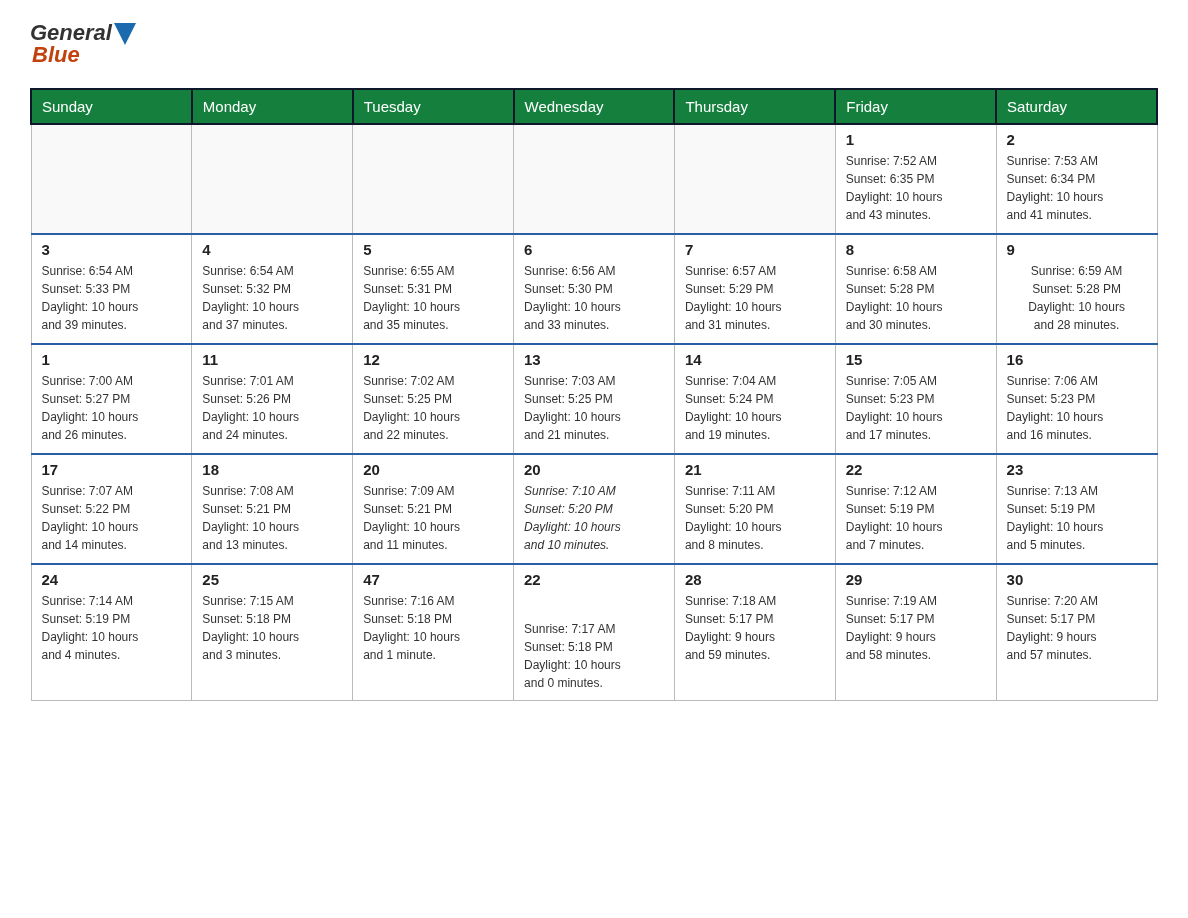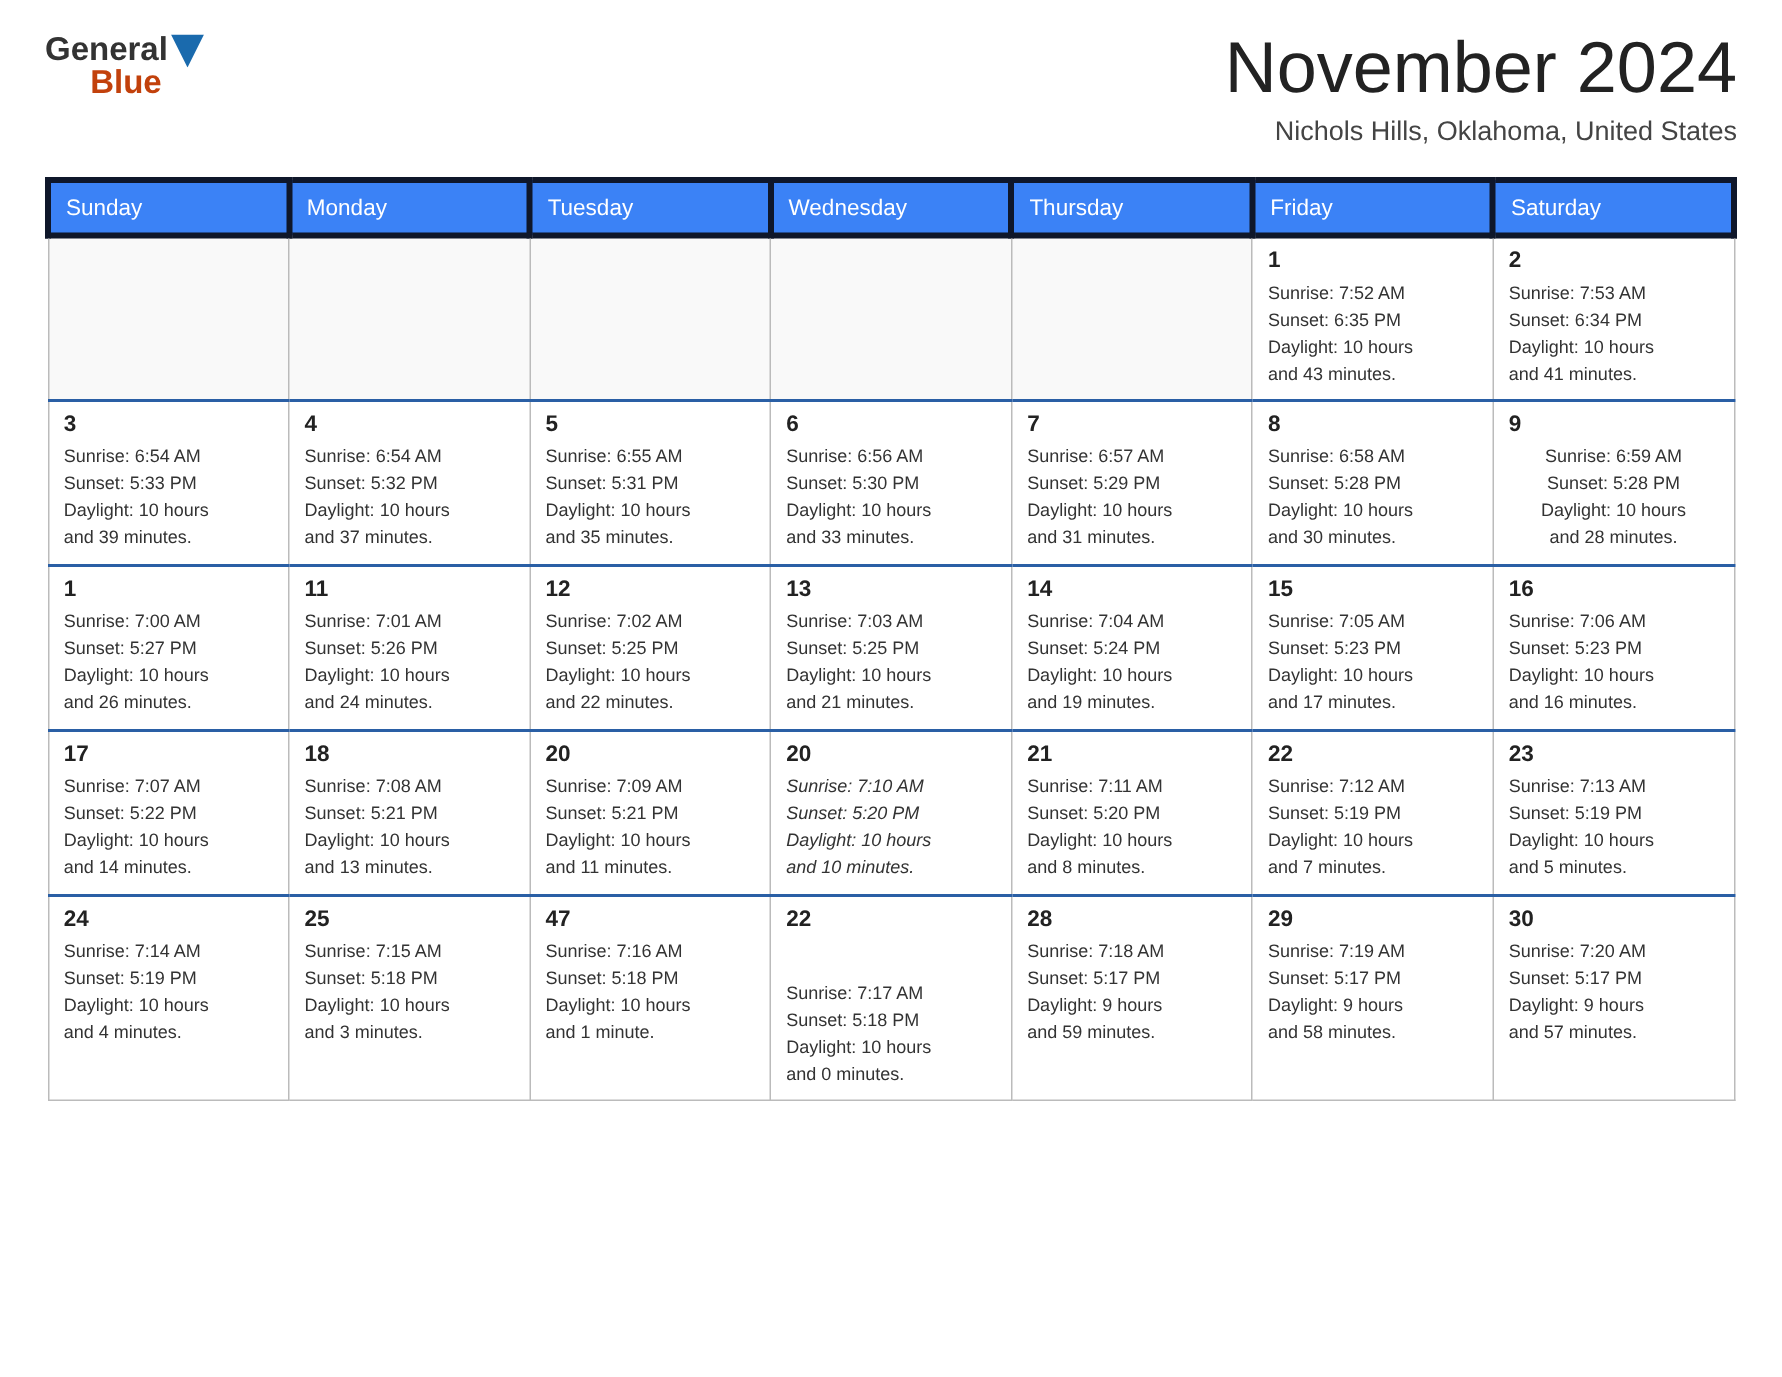--- a/index.html
+++ b/index.html
@@ -44,27 +44,27 @@
       font-size: 18px;
       color: #444;
       margin-top: 4px;
     }
     .calendar-table {
       width: 100%;
       border-collapse: collapse;
       border: 1px solid #999;
     }
     .calendar-table th {
-      background-color: #3b82f6;
+      background-color: #15803d;
       color: #fff;
       font-size: 15px;
       font-weight: normal;
       padding: 8px 10px;
       text-align: left;
-      border: 4px solid #0f172a;
+      border: 2px solid #0f172a;
     }
     .calendar-table td {
       vertical-align: top;
       padding: 6px 10px 8px 10px;
       border: 1px solid #bbb;
       width: 14.28%;
       height: 110px;
     }
     .day-number {
       font-size: 15px;
@@ -82,33 +82,29 @@
     }
     .week-row td {
       border-top: 2px solid #2a5fa5;
     }
   </style>
 </head>
 <body>
 
 <div class="header-area">
   <div class="logo">
-    <div style="display:flex; flex-direction:column; align-items:center;">
+    <div style="display:flex; flex-direction:column; align-items:flex-start;font-style:italic;">
       <div style="display:flex; align-items:center;">
         <span class="logo-text-general">General</span>
         <svg width="22" height="22" viewBox="0 0 22 22" style="margin-left:2px; margin-top:2px;">
           <polygon points="0,0 22,0 11,22" fill="#1a6aad"></polygon>
         </svg>
       </div>
       <span class="logo-text-blue" style="margin-top:-4px; margin-left:2px;">Blue</span>
     </div>
-  </div>
-  <div class="title-area">
-    <div class="month-title">November 2024</div>
-    <div class="location-title">Nichols Hills, Oklahoma, United States</div>
   </div>
 </div>
 
 <table class="calendar-table">
   <thead>
     <tr>
     <th>Sunday</th>
         <th>Monday</th>
         <th>Tuesday</th>
         <th>Wednesday</th>

